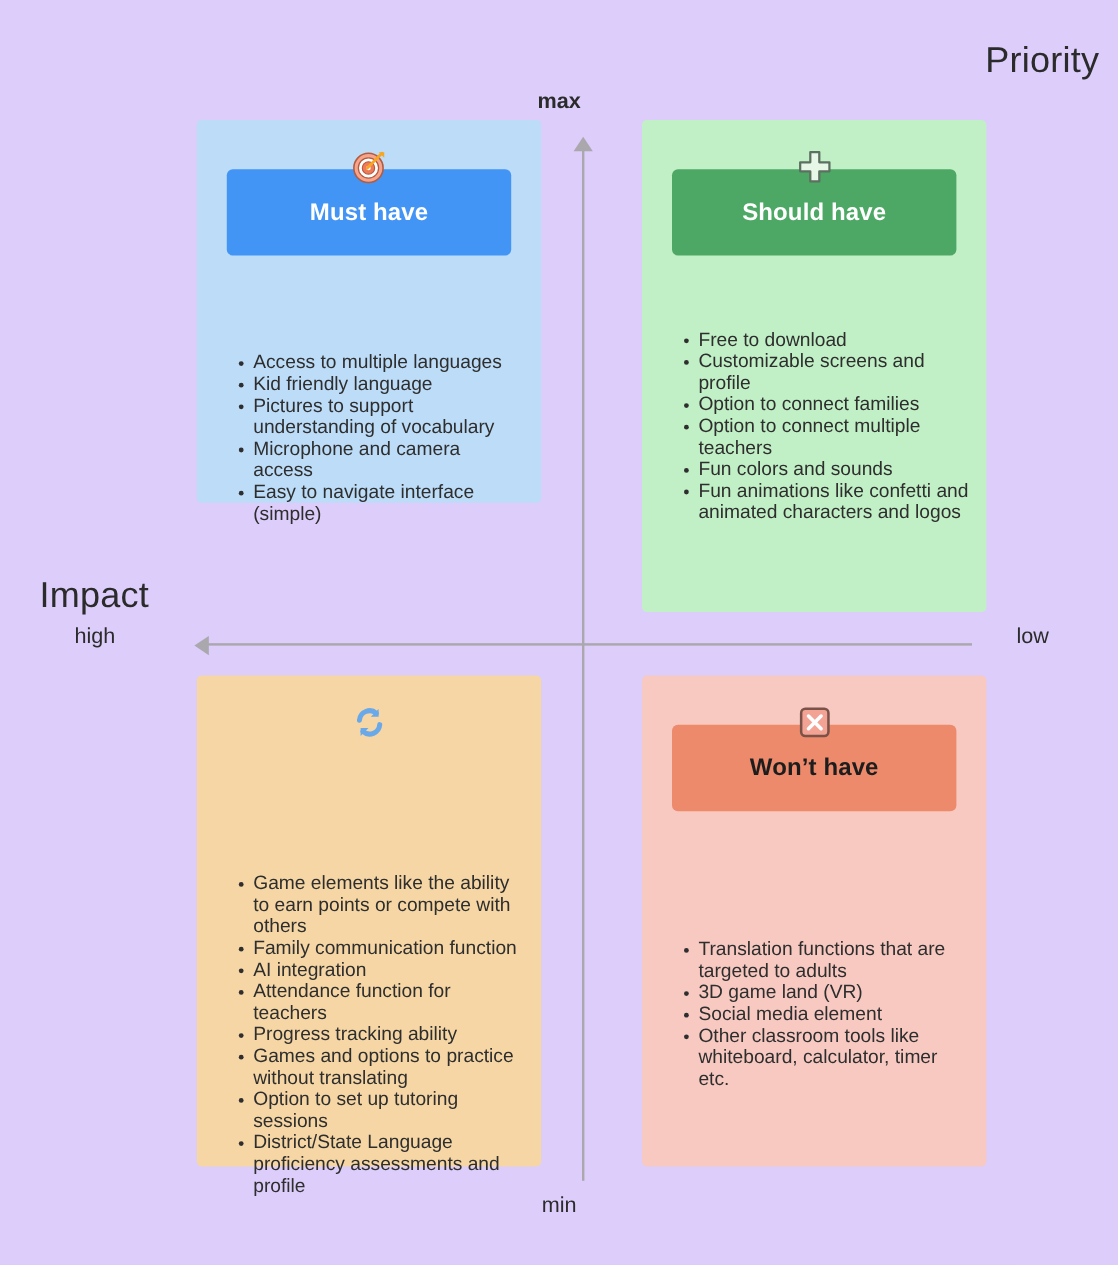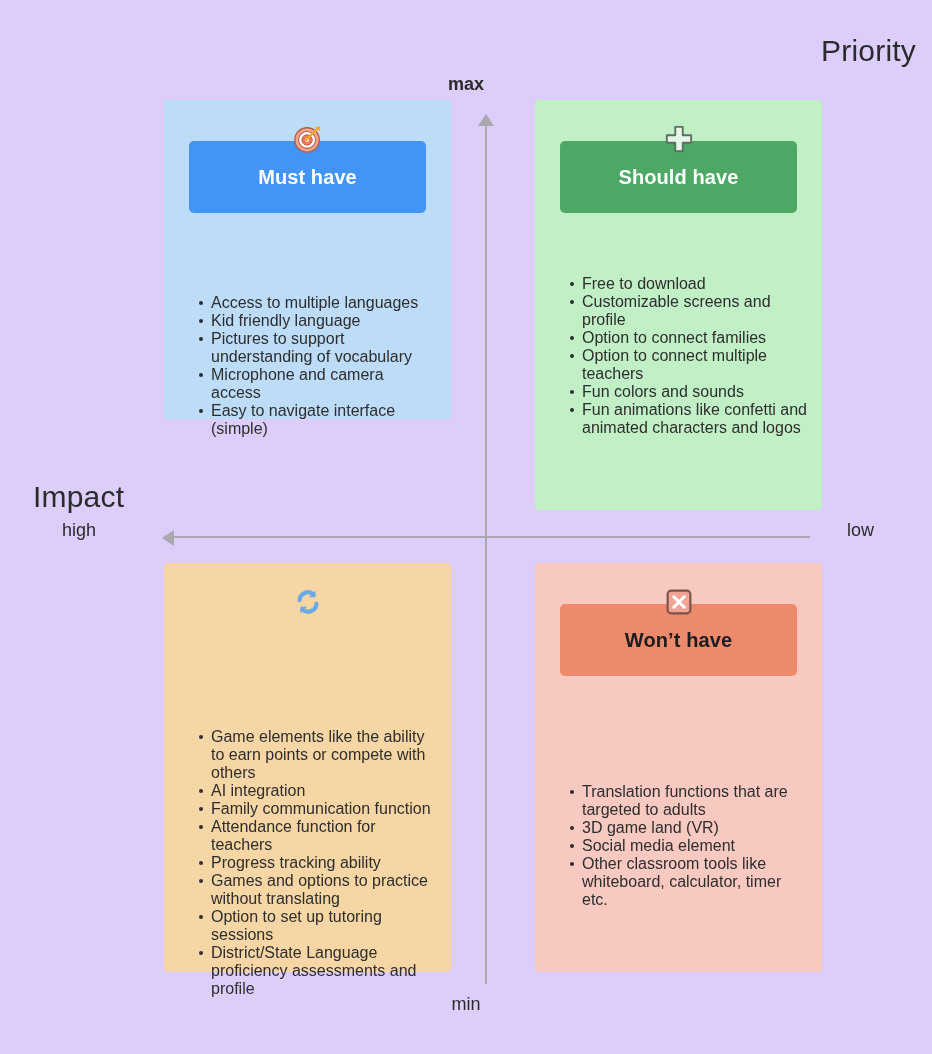--- a/index.html
+++ b/index.html
@@ -211,22 +211,22 @@
   <div class="badge-icon">
     <svg width="30" height="30" viewBox="0 0 32 32" aria-hidden="true">
       <path d="M7 14 A9 9 0 0 1 22 8" fill="none" stroke="#6aa9e9" stroke-width="4.5" stroke-linecap="round"></path>
       <path d="M24 4 L24 11 L17 11 Z" fill="#6aa9e9"></path>
       <path d="M25 18 A9 9 0 0 1 10 24" fill="none" stroke="#6aa9e9" stroke-width="4.5" stroke-linecap="round"></path>
       <path d="M8 28 L8 21 L15 21 Z" fill="#6aa9e9"></path>
     </svg>
   </div>
   <ul class="bullets">
       <li>Game elements like the ability to earn points or compete with others</li>
+      <li>Family communication function</li>
       <li>AI integration</li>
-      <li>Family communication function</li>
       <li>Attendance function for teachers</li>
       <li>Progress tracking ability</li>
       <li>Games and options to practice without translating</li>
       <li>Option to set up tutoring sessions</li>
       <li>District/State Language proficiency assessments and profile</li>
     </ul>
 </div>
 
 <div class="quadrant wont">
   <div class="badge-icon">

